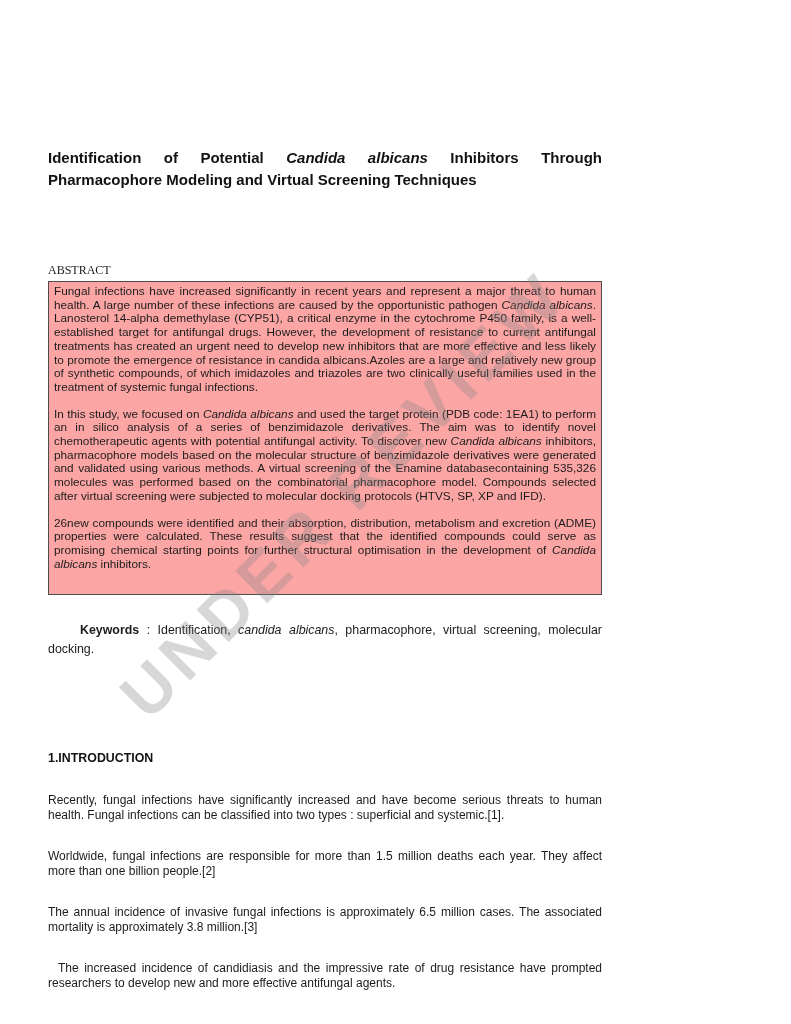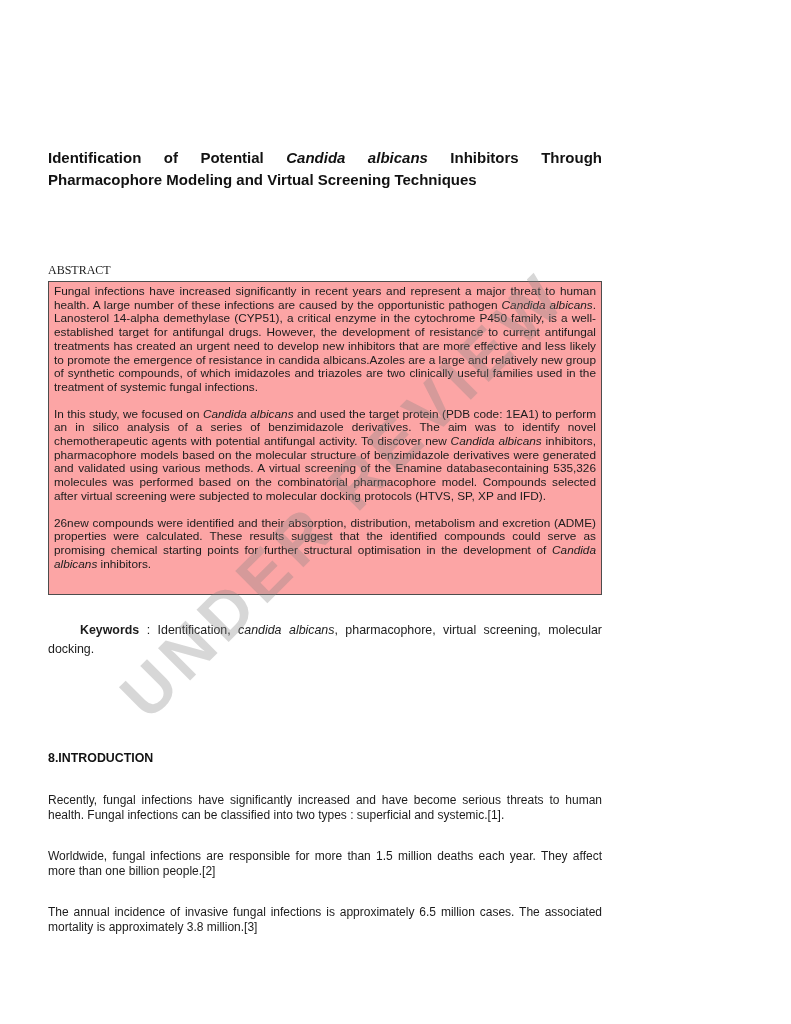--- a/index.html
+++ b/index.html
@@ -103,19 +103,20 @@
   <div class="abstract-label">ABSTRACT</div>
 
   <div class="abstract-box">
     <p><span>Fungal infections have increased significantly in recent years and represent a major threat to human health. A large number of these infections are caused by the opportunistic pathogen </span><span class="it">Candida albicans</span><span>. Lanosterol 14-alpha demethylase (CYP51), a critical enzyme in the cytochrome P450 family, is a well-established target for antifungal drugs. However, the development of resistance to current antifungal treatments has created an urgent need to develop new inhibitors that are more effective and less likely to promote the emergence of resistance in candida albicans.Azoles are a large and relatively new group of synthetic compounds, of which imidazoles and triazoles are two clinically useful families used in the treatment of systemic fungal infections.</span></p>
     <p><span>In this study, we focused on </span><span class="it">Candida albicans</span><span> and used the target protein (PDB code: 1EA1) to perform an in silico analysis of a series of benzimidazole derivatives. The aim was to identify novel chemotherapeutic agents with potential antifungal activity. To discover new </span><span class="it">Candida albicans</span><span> inhibitors, pharmacophore models based on the molecular structure of benzimidazole derivatives were generated and validated using various methods. A virtual screening of the Enamine databasecontaining 535,326 molecules was performed based on the combinatorial pharmacophore model. Compounds selected after virtual screening were subjected to molecular docking protocols (HTVS, SP, XP and IFD).</span></p>
     <p><span>26new compounds were identified and their absorption, distribution, metabolism and excretion (ADME) properties were calculated. These results suggest that the identified compounds could serve as promising chemical starting points for further structural optimisation in the development of </span><span class="it">Candida albicans</span><span> inhibitors.</span></p>
   </div>
 
   <p class="keywords"><span class="bd">Keywords</span><span> : Identification, </span><span class="it">candida albicans</span><span>, pharmacophore, virtual screening, molecular docking.</span></p>
 
-  <h2 class="section-heading">8.INTRODUCTION</h2>
+  <h2 class="section-heading">1.INTRODUCTION</h2>
 
   <p class="body-par">Recently, fungal infections have significantly increased and have become serious threats to human health. Fungal infections can be classified into two types : superficial and systemic.[1].</p>
   <p class="body-par">Worldwide, fungal infections are responsible for more than 1.5 million deaths each year. They affect more than one billion people.[2]</p>
   <p class="body-par">The annual incidence of invasive fungal infections is approximately 6.5 million cases. The associated mortality is approximately 3.8 million.[3]</p>
+  <p class="body-par indented">The increased incidence of candidiasis and the impressive rate of drug resistance have prompted researchers to develop new and more effective antifungal agents.</p>
 
 </div>
 
 </body></html>

